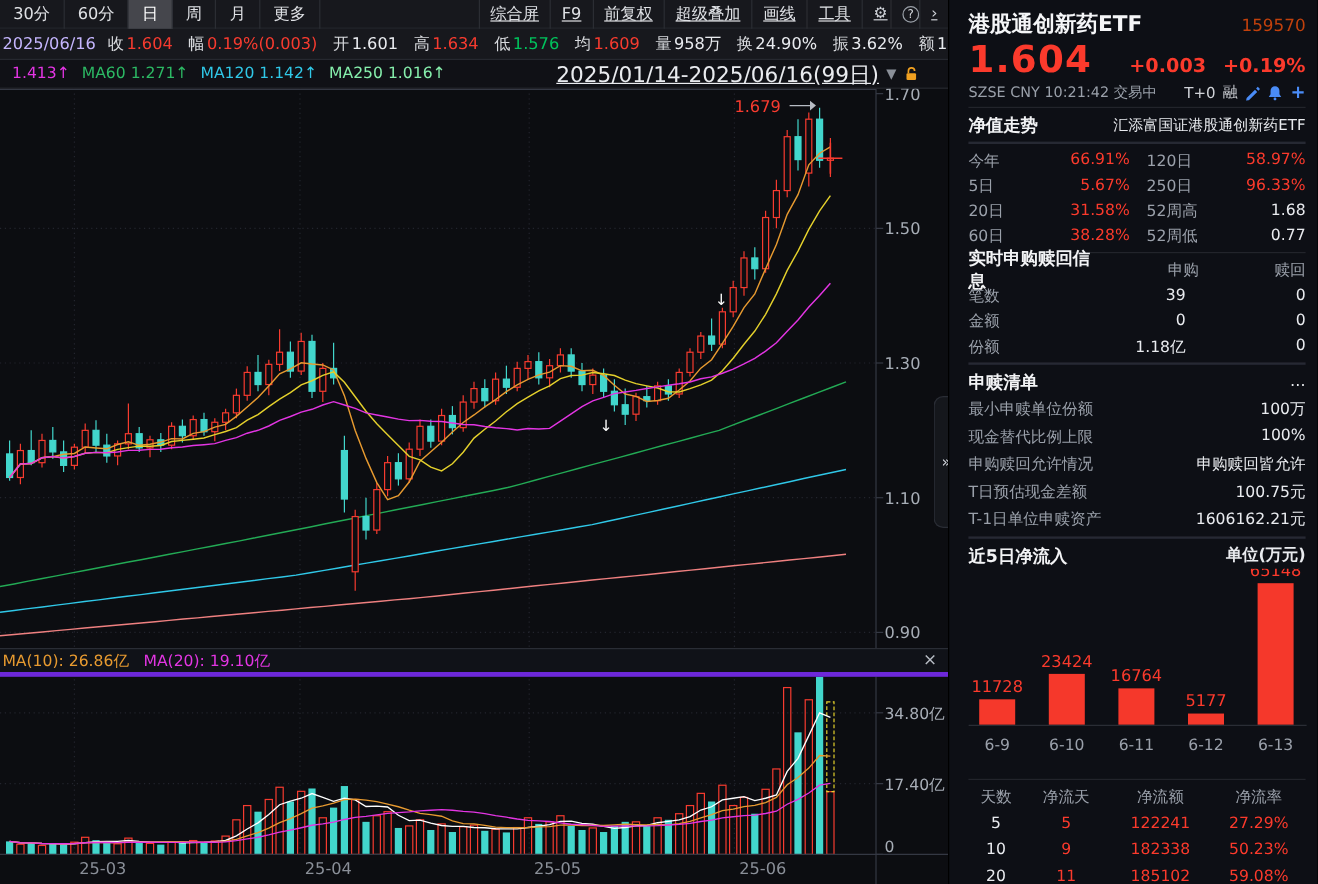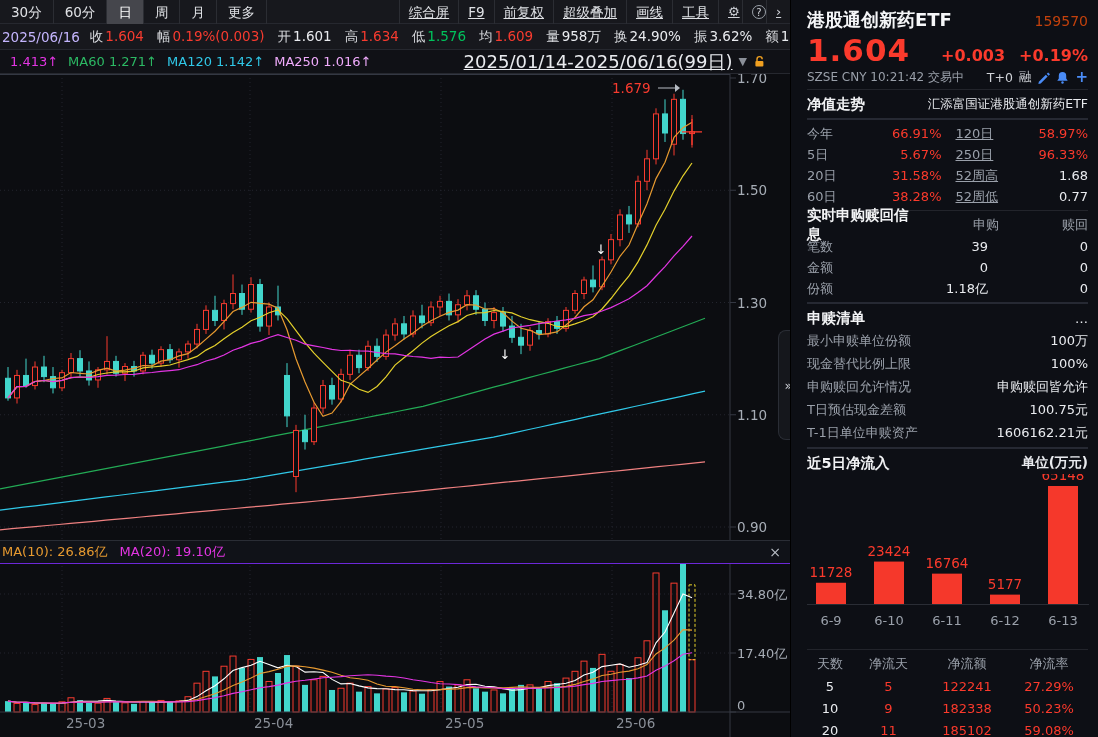--- a/index.html
+++ b/index.html
@@ -14,29 +14,29 @@
   .tab{padding:0 11px;height:24px;line-height:24px;border-right:1px solid #2b2d33;color:#dfe1e5;cursor:default;white-space:nowrap;}
   .tab.active{background:#45464c;color:#fff;}
   .menus{margin-left:auto;display:flex;align-items:center;}
   .menu-btn{padding:0 9px;height:24px;line-height:24px;border-left:1px solid #2b2d33;color:#dfe1e5;white-space:nowrap;text-decoration:underline;}
   .icon-btn{width:24px;text-align:center;color:#cfd2d8;font-size:13px;}
   .help-circ{display:inline-block;width:14px;height:14px;line-height:13px;border:1px solid #9aa0a8;border-radius:50%;font-size:10px;text-align:center;color:#cfd2d8;}
   .q-date{margin:0 10px 0 2px;color:#c4b5fd;}
   .q-item{margin-right:13px;white-space:nowrap;}
   .q-item .lbl{color:#d8dade;margin-right:2px;}
   .c-red{color:#f73b2f;} .c-green{color:#00c25c;} .c-white{color:#e9ebef;}
-  .c-magenta{color:#e335e3;} .c-green2{color:#2cb964;} .c-cyan{color:#30c8e8;} .c-salmon{color:#f0abfc;}
+  .c-magenta{color:#e335e3;} .c-green2{color:#2cb964;} .c-cyan{color:#30c8e8;} .c-salmon{color:#86efac;}
   .c-orange{color:#e79a30;} .c-gray{color:#9aa0aa;}
   .wp-box{display:inline-block;border:1px solid #cfd2d8;border-radius:3px;font-size:8px;font-weight:bold;color:#e9ebef;padding:1px 3px;line-height:10px;}
   .ma-item{margin-left:10px;white-space:nowrap;}
   .range-wrap{margin-left:auto;display:flex;align-items:center;gap:6px;padding-right:24px;}
   .range-txt{text-decoration:underline;color:#e9ebef;font-size:18px;}
   .dd{color:#8a8f98;font-size:11px;}
   #kchart{position:absolute;left:0;top:74px;}
-  .volbar{position:absolute;left:0;top:540px;width:790px;height:24px;background:#101218;border-top:1px solid #2a2d35;border-bottom:1px solid #6d28d9;display:flex;align-items:center;font-size:13px;}
+  .volbar{position:absolute;left:0;top:540px;width:790px;height:24px;background:#101218;border-top:1px solid #2a2d35;border-bottom:4px solid #6d28d9;display:flex;align-items:center;font-size:13px;}
   .volbar .vlab{margin-left:2px;margin-right:10px;white-space:nowrap;}
   .vol-close{margin-left:auto;margin-right:6px;width:18px;height:17px;text-align:center;line-height:16px;color:#b7bcc4;font-size:14px;}
   .expand-tab{position:absolute;left:778px;top:330px;width:20px;height:110px;background:#15171c;border:1px solid #2a2d35;border-right:none;border-radius:8px 0 0 8px;display:flex;align-items:center;justify-content:center;color:#cfd2d8;font-size:13px;}
   
   .panel{position:absolute;left:790px;top:0;width:308px;height:737px;background:#0d0f15;border-left:1px solid #000;padding:8px 10px 0 16px;}
   .p-title-row{display:flex;justify-content:space-between;align-items:baseline;height:24px;}
   .p-title{font-size:18px;font-weight:bold;color:#f5f6f8;}
   .p-code{font-size:14px;color:#c2410c;}
   .p-price-row{display:flex;align-items:baseline;height:36px;}
   .p-price{font-size:31px;font-weight:bold;color:#fb3a2c;letter-spacing:1px;}
@@ -44,21 +44,21 @@
   .p-pct{margin-left:14px;font-size:16px;font-weight:bold;color:#fb3a2c;}
   .p-meta-row{display:flex;align-items:center;height:18px;font-size:12px;color:#9aa0aa;}
   .p-meta-right{margin-left:auto;display:flex;align-items:center;gap:6px;color:#d0d3d8;font-size:12.5px;}
   .pdiv{height:1px;background:#22242b;margin:3px 0;}
   .pdiv2{height:2px;background:#262933;margin:3px 0;}
   .sec-head{display:flex;align-items:center;height:22px;}
   .sec-title{font-size:14.5px;font-weight:bold;color:#f2f3f5;}
   .sec-right{margin-left:auto;font-size:13px;color:#e9ebef;}
   .nvrow{display:grid;grid-template-columns:50px 1fr 62px 1fr;height:21px;align-items:center;font-size:13px;}
   .nvrow .lb{color:#9aa0aa;} .nvrow .vl{text-align:right;}
-  .nvrow .lb2{padding-left:14px;text-decoration:underline;}
+  .nvrow .lb2{padding-left:14px;}
   .rtrow{display:flex;height:21px;align-items:center;font-size:13px;}
   .rtrow .lb{color:#9aa0aa;flex:1;}
   .rtrow .v1{width:100px;text-align:right;}
   .rtrow .v2{width:100px;text-align:right;}
   .lsrow{display:flex;height:23px;align-items:center;font-size:13px;}
   .lsrow .lb{color:#9aa0aa;}
   .lsrow .vl{margin-left:auto;text-align:right;}
   .ftable{font-size:13px;}
   .ftr{display:grid;grid-template-columns:46px 1fr 86px 78px;height:22px;align-items:center;}
   .ftr .c1{text-align:center;}

